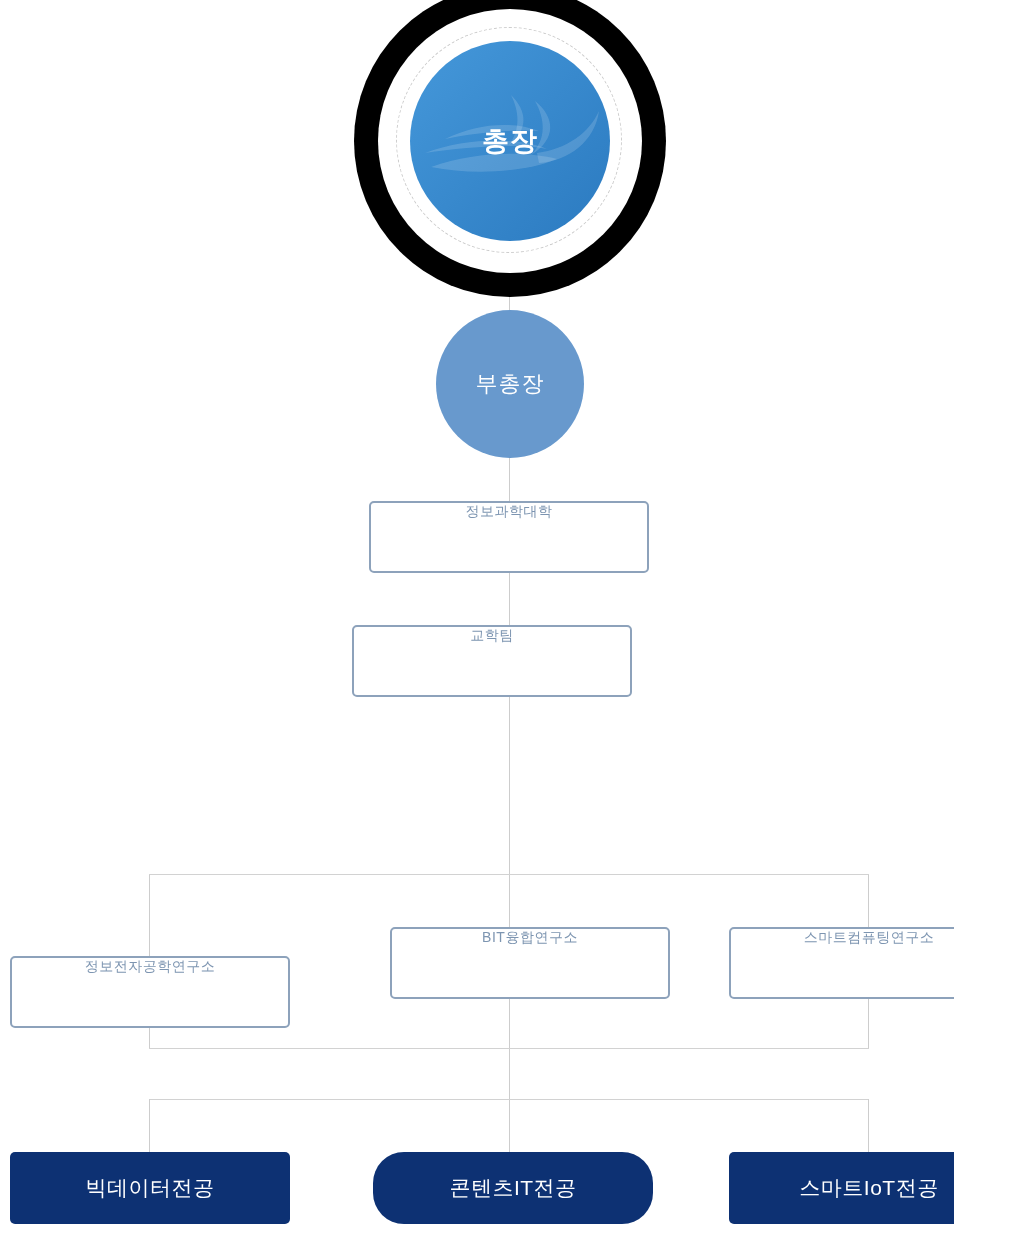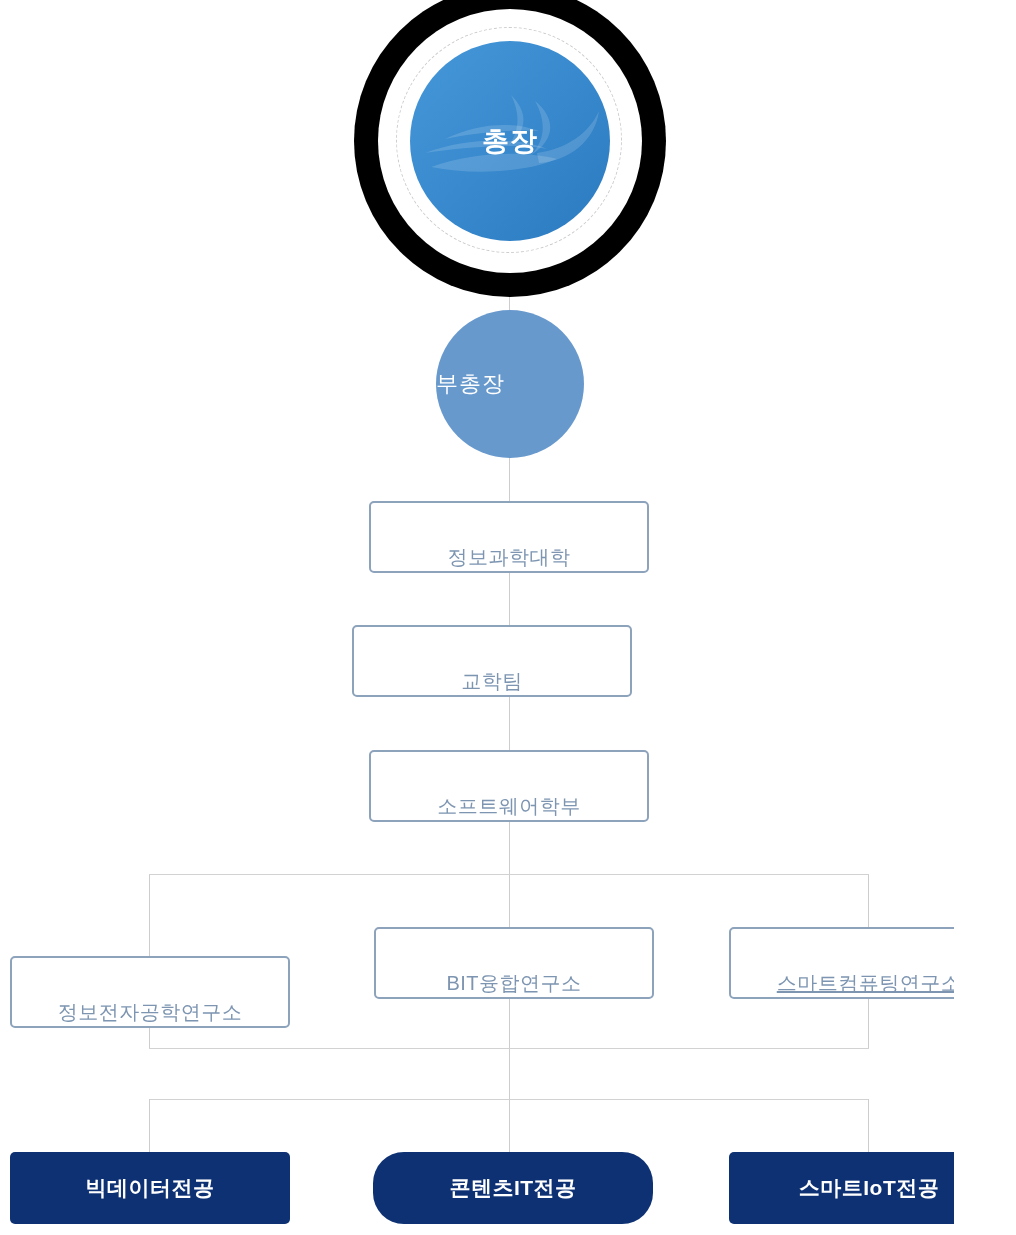--- a/index.html
+++ b/index.html
@@ -45,39 +45,39 @@
   .wave-logo {
     position: absolute; left: 5px; top: 52px; z-index: 1;
     opacity: 0.95;
   }
 
   
   .circle-vice {
     position: absolute; left: 436px; top: 310px;
     width: 148px; height: 148px; border-radius: 50%;
     background: #6899cd; z-index: 1;
-    display: flex; align-items: center; 
+    display: flex; align-items: center; justify-content: center;
     color: #ffffff; font-size: 22px; font-weight: 500; letter-spacing: 1px;
   }
 
   
   .obox {
     position: absolute; width: 280px; height: 72px;
     background: #ffffff; border: 2px solid #8da2bb; border-radius: 5px;
     box-sizing: border-box; z-index: 1;
-    display: flex; align-items: flex-end; justify-content: center;
-    color: #7d95b1; font-size: 20px; font-weight: 500; letter-spacing: 0.5px;
+    display: flex; align-items: flex-start; justify-content: center;
+    color: #7d95b1; font-size: 14px; font-weight: 500; letter-spacing: 0.5px;
   }
 
   
   .nbox {
     position: absolute; width: 280px; height: 72px;
     background: #0d3173; border-radius: 5px; z-index: 1;
     display: flex; align-items: center; justify-content: center;
-    color: #ffffff; font-size: 21px; font-weight: 700; letter-spacing: 0.5px;
+    color: #ffffff; font-size: 21px; font-weight: 400; letter-spacing: 0.5px;
   }
 </style>
 </head>
 <body>
 
 <div class="stage">
 
   <div class="vline" style="left:509px; top:141px; height:1011px;"></div>
   <div class="vline" style="left:149px; top:874px; height:175px;"></div>
   <div class="vline" style="left:868px; top:874px; height:175px;"></div>
@@ -109,31 +109,28 @@
   <div class="circle-vice">
     <span>부총장</span>
   </div>
 
   <div class="obox" style="left:369px; top:501px;">
     <span>정보과학대학</span>
   </div>
   <div class="obox" style="left:352px; top:625px;">
     <span>교학팀</span>
   </div>
-  <div class="obox" style="left:369px; top:750px;">
-    <span>소프트웨어학부</span>
-  </div>
 
   <div class="obox" style="left:10px; top:956px;">
     <span>정보전자공학연구소</span>
   </div>
-  <div class="obox" style="left:374px; top:927px;">
+  <div class="obox" style="left:390px; top:927px;">
     <span>BIT융합연구소</span>
   </div>
-  <div class="obox" style="left:729px; top:927px;text-decoration:underline;">
+  <div class="obox" style="left:729px; top:927px;">
     <span>스마트컴퓨팅연구소</span>
   </div>
 
   <div class="nbox" style="left:10px; top:1152px;">
     <span>빅데이터전공</span>
   </div>
   <div class="nbox" style="left:373px; top:1152px;border-radius:31px;">
     <span>콘텐츠IT전공</span>
   </div>
   <div class="nbox" style="left:729px; top:1152px;">

